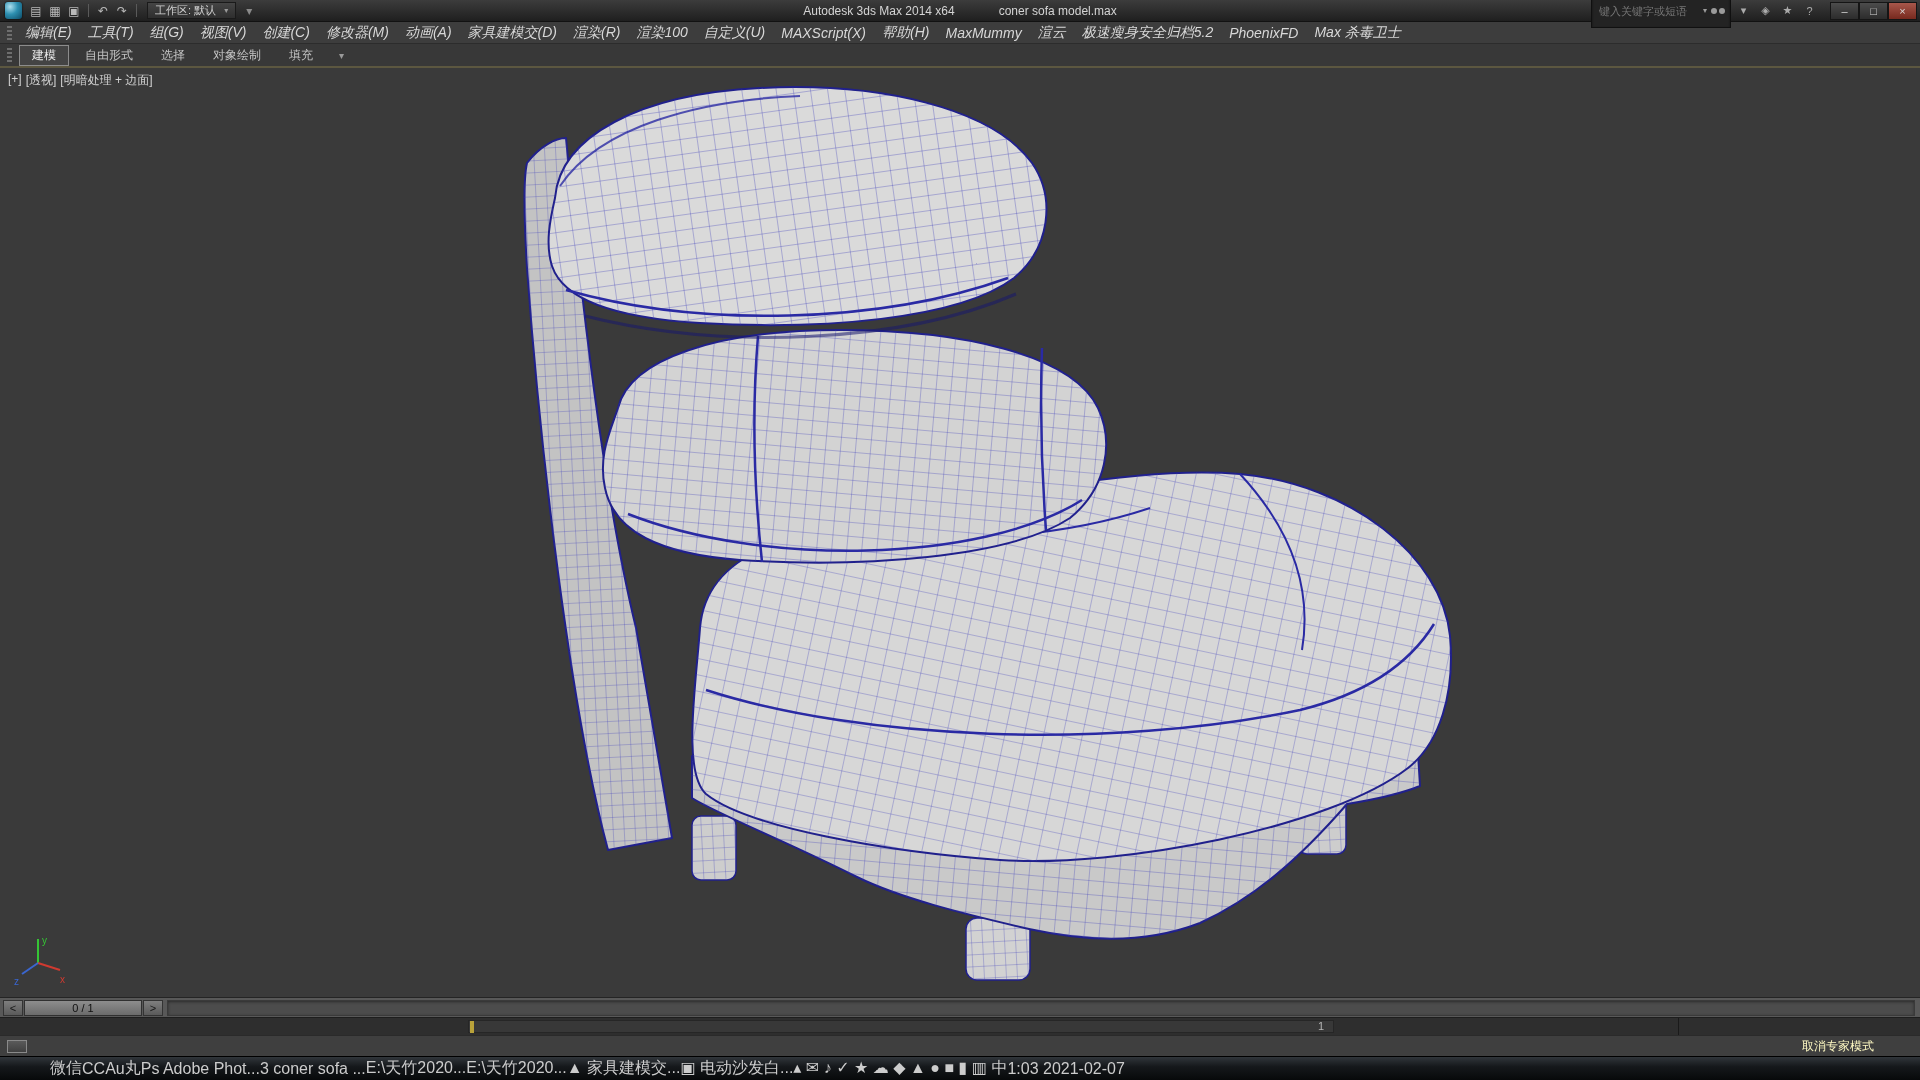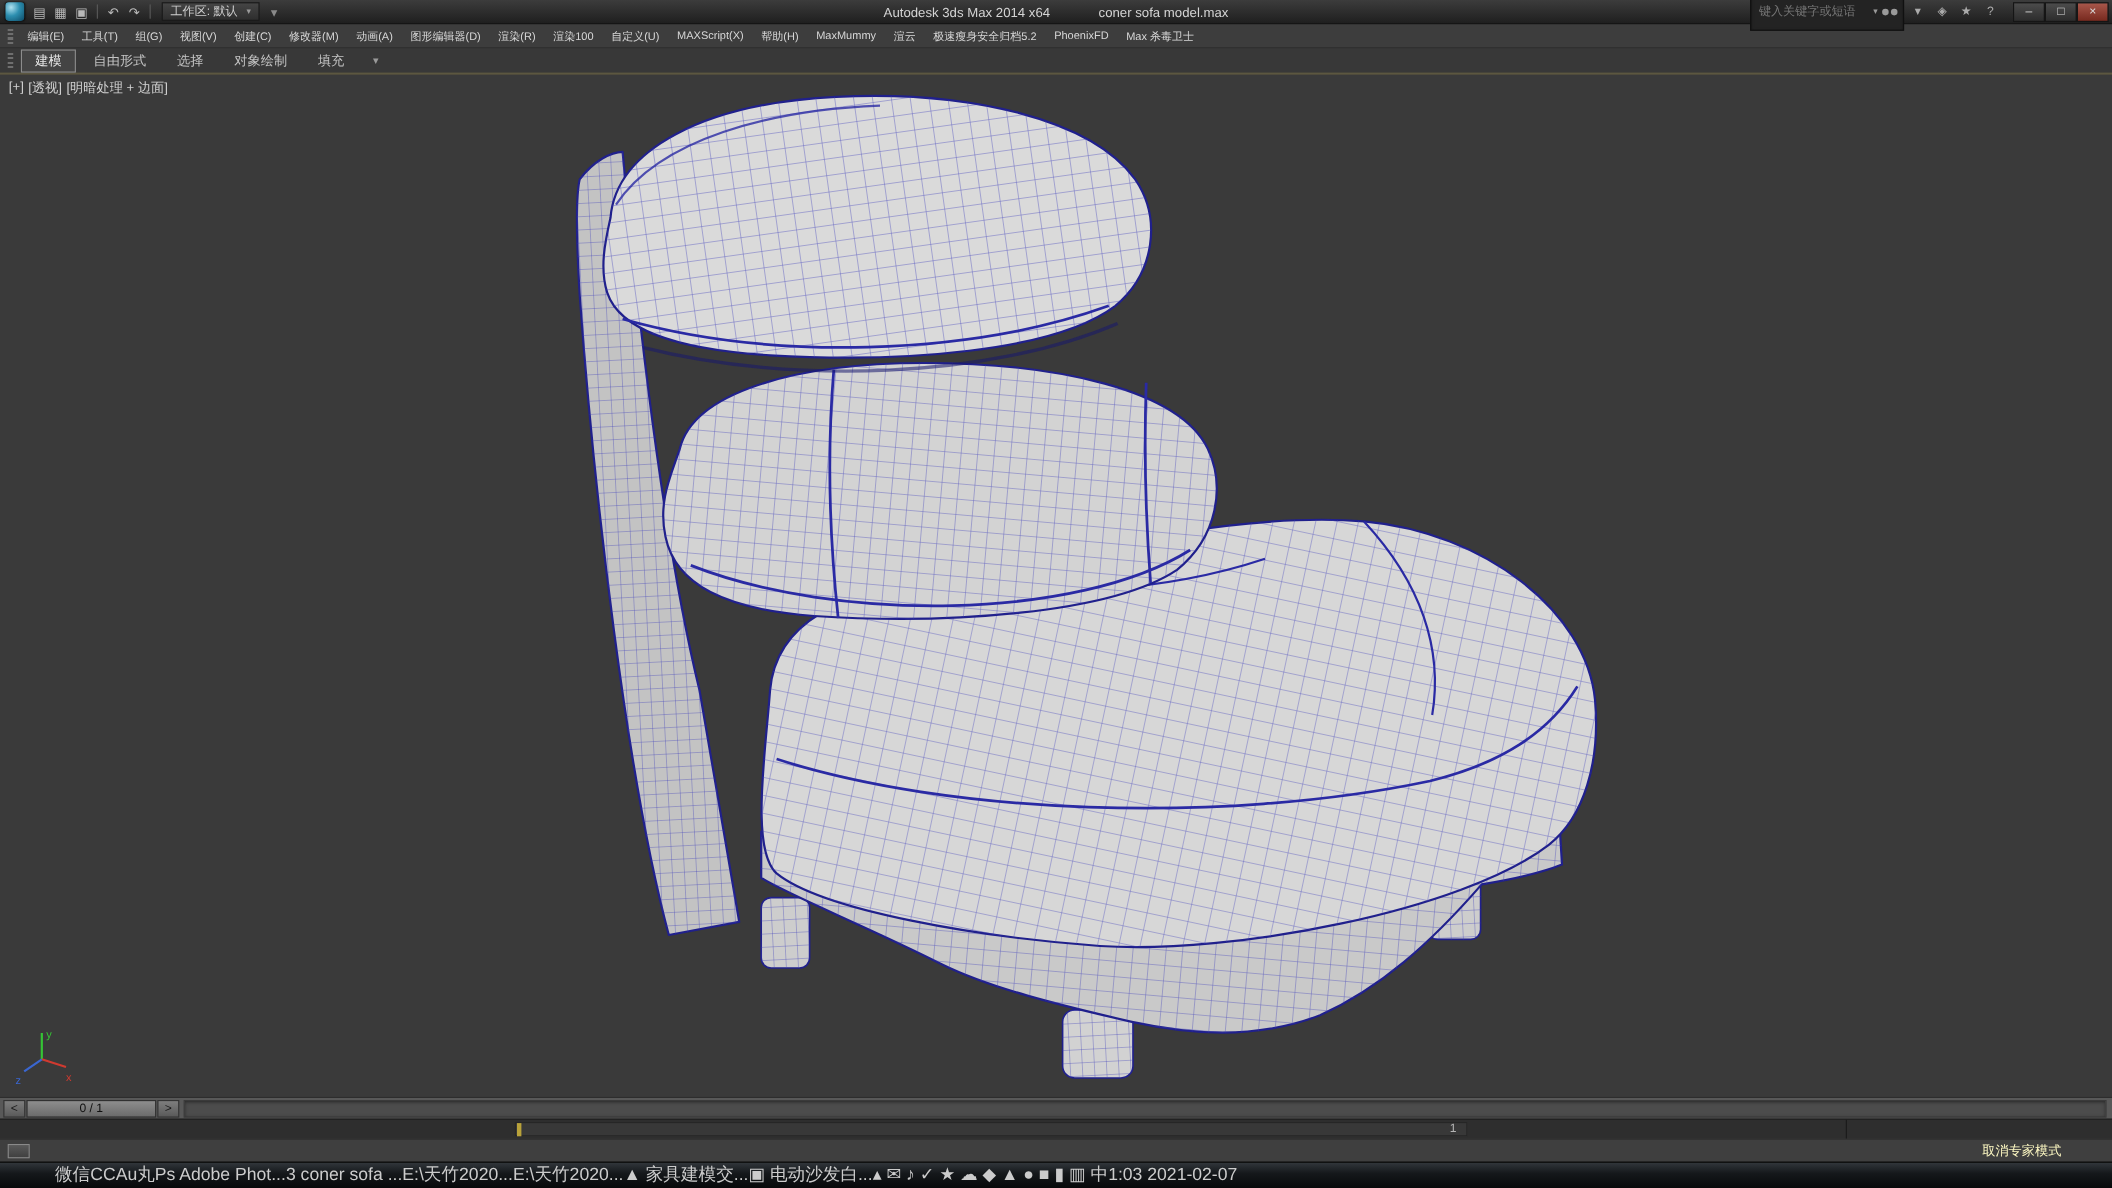--- a/index.html
+++ b/index.html
@@ -27,21 +27,21 @@
                 font-family:inherit;}
   .binoc{width:6px;height:6px;border-radius:50%;background:#9a9a9a;box-shadow:8px 0 0 #9a9a9a;margin-right:8px;flex:none;}
   .ic-btn{width:19px;height:18px;display:flex;align-items:center;justify-content:center;color:#ababab;font-size:11px;}
   .winbtns{display:flex;margin-left:8px;}
   .winbtn{width:29px;height:18px;display:flex;align-items:center;justify-content:center;font-size:11px;color:#d8d8d8;
           background:linear-gradient(#4c4c4c,#2c2c2c);border:1px solid #151515;}
   .winbtn.close{background:linear-gradient(#a8574b,#77291e);}
 
   
   .menubar{height:22px;flex:none;background:#3d3d3d;border-bottom:1px solid #2c2c2c;display:flex;align-items:center;
-           font-size:10px;color:#d8d8d8;padding-left:2px;}
+           font-size:14px;color:#d8d8d8;padding-left:2px;font-style:italic;}
   .grip{width:5px;height:14px;margin:0 5px;flex:none;
         background:repeating-linear-gradient(to bottom,#6e6e6e 0 2px,transparent 2px 4px);}
   .menu{padding:0 8px;height:100%;display:flex;align-items:center;white-space:nowrap;}
 
   
   .ribbon{height:24px;flex:none;background:#383838;border-bottom:2px solid #5c5740;display:flex;align-items:center;
           font-size:12px;color:#c4c4c4;padding-left:2px;text-align:right;}
   .rtab{padding:1px 12px;margin:0 2px;white-space:nowrap;}
   .rtab.active{border:1px solid #8c8c8c;background:#444;color:#e8e8e8;}
   .rcaret{margin-left:12px;color:#9a9a9a;font-size:10px;}
@@ -175,21 +175,21 @@
 
   <div class="menubar">
     <span class="grip"></span>
     <span class="menu">编辑(E)</span>
     <span class="menu">工具(T)</span>
     <span class="menu">组(G)</span>
     <span class="menu">视图(V)</span>
     <span class="menu">创建(C)</span>
     <span class="menu">修改器(M)</span>
     <span class="menu">动画(A)</span>
-    <span class="menu">图形编辑器(D)</span>
+    <span class="menu">家具建模交(D)</span>
     <span class="menu">渲染(R)</span>
     <span class="menu">渲染100</span>
     <span class="menu">自定义(U)</span>
     <span class="menu">MAXScript(X)</span>
     <span class="menu">帮助(H)</span>
     <span class="menu">MaxMummy</span>
     <span class="menu">渲云</span>
     <span class="menu">极速瘦身安全归档5.2</span>
     <span class="menu">PhoenixFD</span>
     <span class="menu">Max 杀毒卫士</span>

